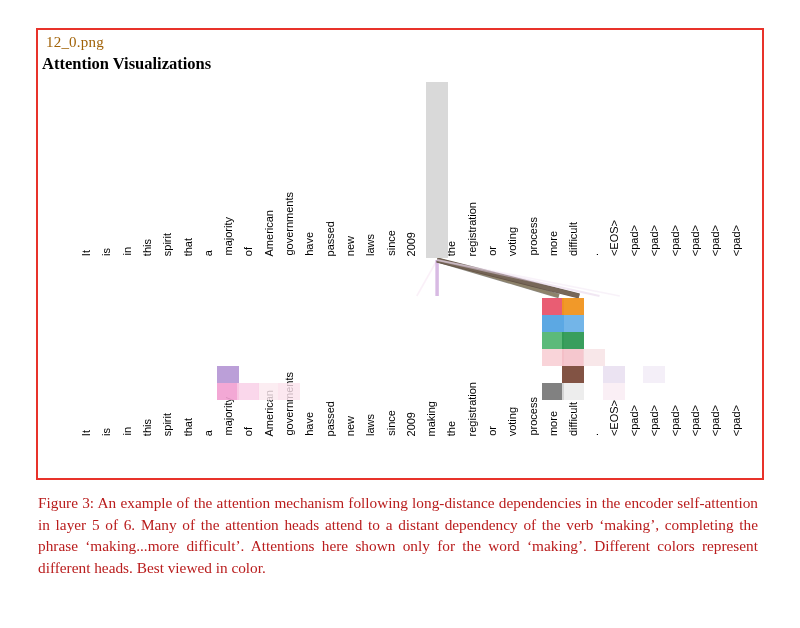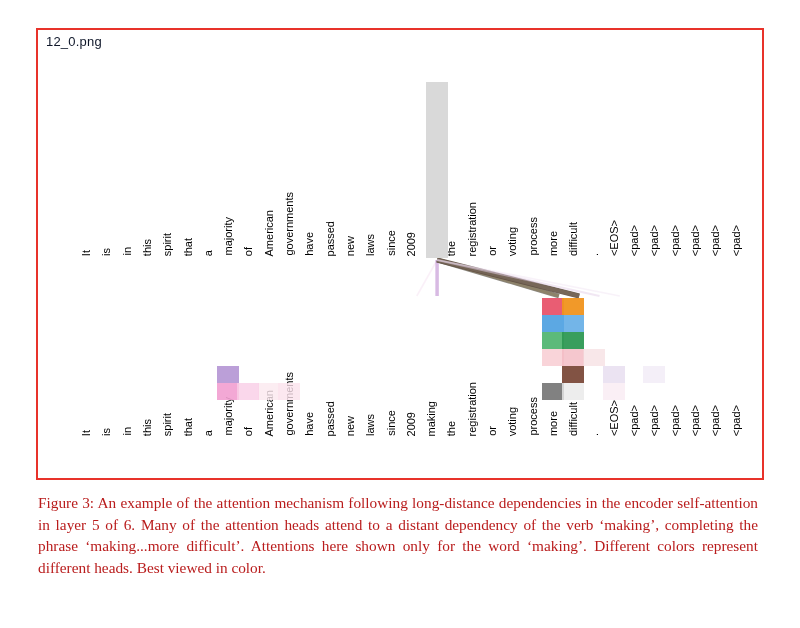--- a/index.html
+++ b/index.html
@@ -32,23 +32,23 @@
     height: 452px;
     border: 2px solid #e8322a;
     box-sizing: border-box;
     background: #ffffff;
   }
 
   #file-label {
     position: absolute;
     left: 8px;
     top: 4px;
-    font-family: Liberation Sans, sans-serif;
-    font-size: 13px;
-    color: #0f172a;
+    font-family: Liberation Serif, serif;
+    font-size: 15px;
+    color: #a16207;
     letter-spacing: 0.2px;
   }
 
   #fig-title {
     position: absolute;
     left: 4px;
     top: 24px;
     font-family: "Liberation Serif", serif;
     font-weight: bold;
     font-size: 16.5px;
@@ -114,20 +114,21 @@
   #caption .lead { }
 </style>
 </head>
 <body>
 
 <div id="page">
 
   <div id="figure-box">
 
     <div id="file-label">12_0.png</div>
+    <div id="fig-title">Attention Visualizations</div>
 
     <div id="viz">
       <svg class="lines" viewBox="0 0 724 404" preserveAspectRatio="none">
           <line x1="399.1" y1="184" x2="378.8" y2="220" stroke="#f3ddef" stroke-width="1.60" stroke-opacity="0.43"></line>
           <line x1="399.1" y1="184" x2="399.1" y2="220" stroke="#c69ad6" stroke-width="3.50" stroke-opacity="0.68"></line>
           <line x1="399.1" y1="184" x2="520.9000000000001" y2="220" stroke="#6e6a63" stroke-width="4.50" stroke-opacity="0.80"></line>
           <line x1="399.1" y1="184" x2="520.9000000000001" y2="220" stroke="#8f7f5c" stroke-width="3.25" stroke-opacity="0.64"></line>
           <line x1="399.1" y1="184" x2="541.2" y2="220" stroke="#5c4b3f" stroke-width="5.25" stroke-opacity="0.90"></line>
           <line x1="399.1" y1="184" x2="541.2" y2="220" stroke="#7b6a5c" stroke-width="4.00" stroke-opacity="0.74"></line>
           <line x1="399.1" y1="184" x2="561.5" y2="220" stroke="#e3cfe8" stroke-width="2.25" stroke-opacity="0.51"></line>

